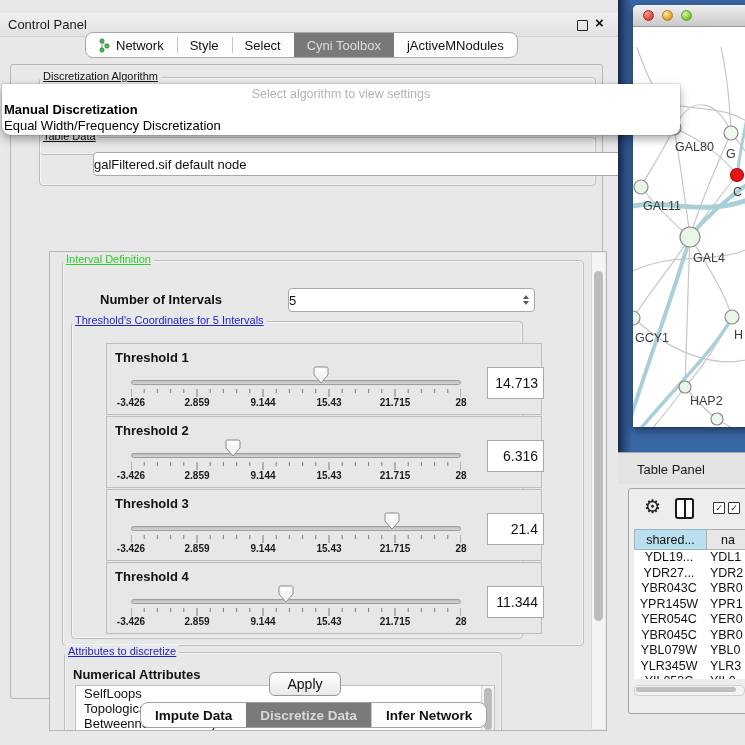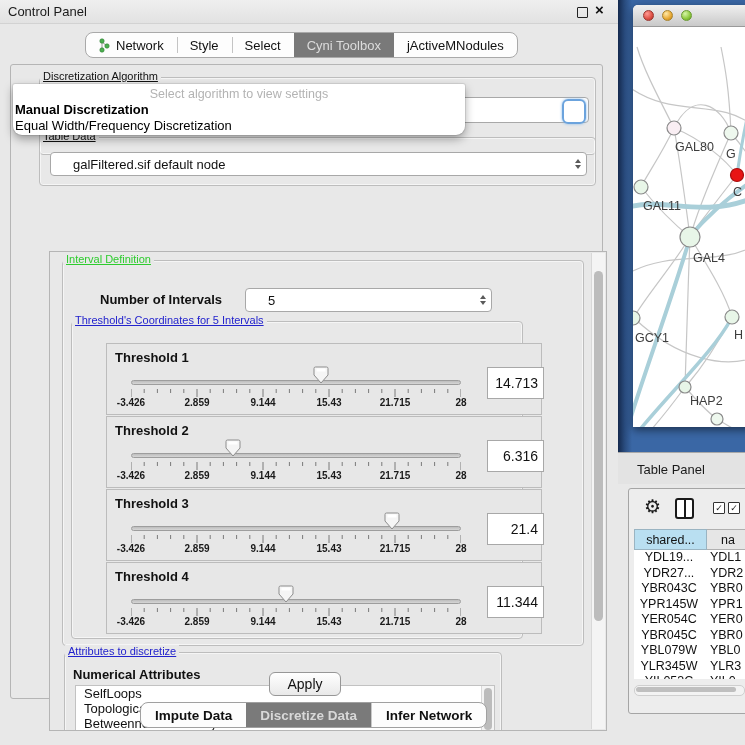--- a/index.html
+++ b/index.html
@@ -3,21 +3,21 @@
 <meta charset="utf-8">
 <style>
   html,body{margin:0;padding:0;}
   body{width:745px;height:745px;position:relative;overflow:hidden;
        font-family:"Liberation Sans", sans-serif;background:#e8e8e8;color:#111;
        -webkit-font-smoothing:antialiased;}
   .abs{position:absolute;}
 
   
   #left-window{left:0;top:0;width:618px;height:745px;background:#e8e8e8;}
-  #titlebar{left:0;top:0;width:618px;height:23px;background:linear-gradient(#efefef,#e2e2e2);
+  #titlebar{left:0;top:13px;width:618px;height:23px;background:linear-gradient(#efefef,#e2e2e2);
             border-bottom:1px solid #d2d2d2;}
   #titlebar .title{position:absolute;left:8px;top:4px;font-size:13px;color:#1a1a1a;}
   #float-btn{position:absolute;left:577px;top:7px;width:9px;height:9px;border:1.5px solid #222;border-radius:1px;background:transparent;}
   #close-btn{position:absolute;left:595px;top:1px;font-size:15px;font-weight:bold;color:#111;}
 
   
   #top-tabs{left:85px;top:32px;height:24px;display:flex;background:#fdfdfd;border:1px solid #a9a9a9;
             border-radius:8px;overflow:hidden;}
   .ttab{display:flex;align-items:center;padding:0 13px;font-size:13px;color:#111;position:relative;}
   .ttab .sep{position:absolute;left:0;top:4px;bottom:4px;width:1px;background:#c4c4c4;}
@@ -26,31 +26,31 @@
 
   
   #outer-panel{left:10px;top:64px;width:591px;height:633px;border:1px solid #b5b5b5;border-radius:3px;background:#e8e8e8;}
 
   .groupbox{position:absolute;border:1px solid #bdbdbd;border-radius:4px;box-shadow:inset 0 0 0 1px rgba(255,255,255,.55);}
   .gtitle{position:absolute;top:-8px;left:0;background:#e8e8e8;padding:0 3px;font-size:11px;white-space:nowrap;text-decoration:underline;}
   .gtitle.green{color:#2ecc2e;}
   .gtitle.blue{color:#2323cd;}
 
   .combo{position:absolute;background:#fff;border:1px solid #a8a8a8;border-radius:4px;height:24px;
-         font-size:13px;color:#111;display:flex;align-items:center;padding-left:22px;box-sizing:border-box;}
+         font-size:13px;color:#111;display:flex;align-items:center;padding-left:0;box-sizing:border-box;margin-left:43px;}
   .stepper{position:absolute;right:5px;top:50%;transform:translateY(-50%);display:flex;flex-direction:column;gap:2px;align-items:center;}
   .stepper .up{width:0;height:0;border-left:3.5px solid transparent;border-right:3.5px solid transparent;border-bottom:4.5px solid #5a5a5a;}
   .stepper .dn{width:0;height:0;border-left:3.5px solid transparent;border-right:3.5px solid transparent;border-top:4.5px solid #5a5a5a;}
 
   
   #algo-combo{left:50px;top:96px;width:538px;height:26px;}
   #algo-combo .focus-ring{position:absolute;right:2px;top:1px;width:20px;height:21px;border:2.5px solid #6ba3dd;border-radius:6px;box-shadow:0 0 3px #86b8e8;}
 
   
-  #algo-popup{left:13px;top:84px;width:452px;height:51px;background:#fff;z-index:50;
+  #algo-popup{left:2px;top:84px;width:678px;height:51px;background:#fff;z-index:50;
               border-radius:2px 2px 9px 9px;box-shadow:0 4px 10px rgba(0,0,0,.35),0 0 0 1px rgba(0,0,0,.08);}
   #algo-popup .ph{position:absolute;left:0;right:0;top:3px;text-align:center;color:#b3b3b3;font-size:12.5px;}
   #algo-popup .opt1{position:absolute;left:2px;top:18px;font-size:13px;font-weight:bold;color:#000;}
   #algo-popup .opt2{position:absolute;left:2px;top:34px;font-size:13px;color:#000;}
 
   
   #scrollpane{left:38px;top:186px;width:556px;height:478px;border:1px solid #b5b5b5;background:#e8e8e8;overflow:hidden;}
   .vscroll{position:absolute;background:#f4f4f4;border-left:1px solid #d8d8d8;}
   .vthumb{position:absolute;left:2px;right:2px;background:#bcbcbc;border-radius:6px;}
 

